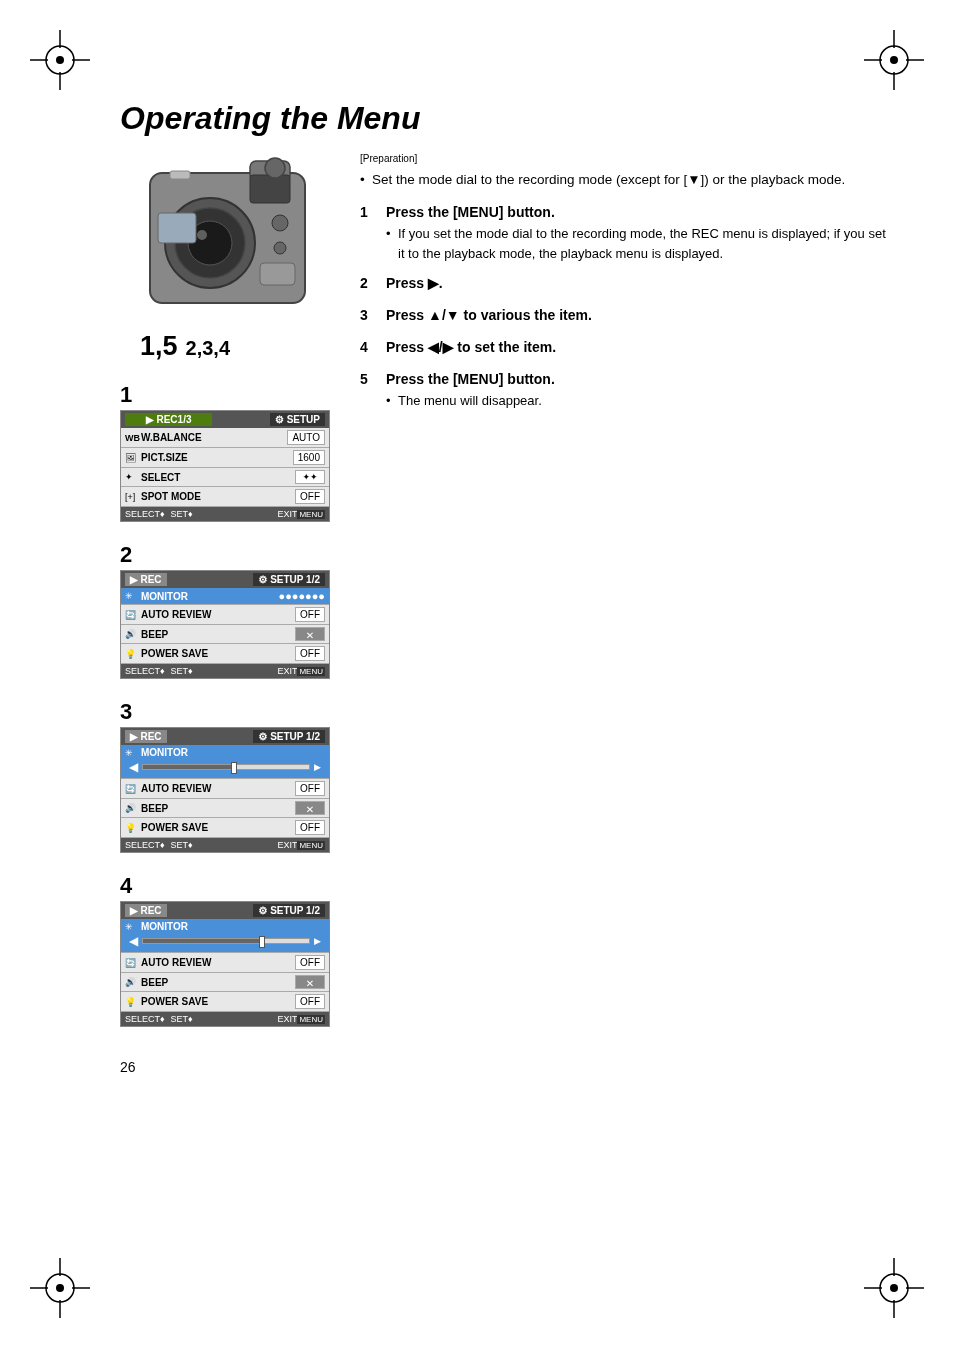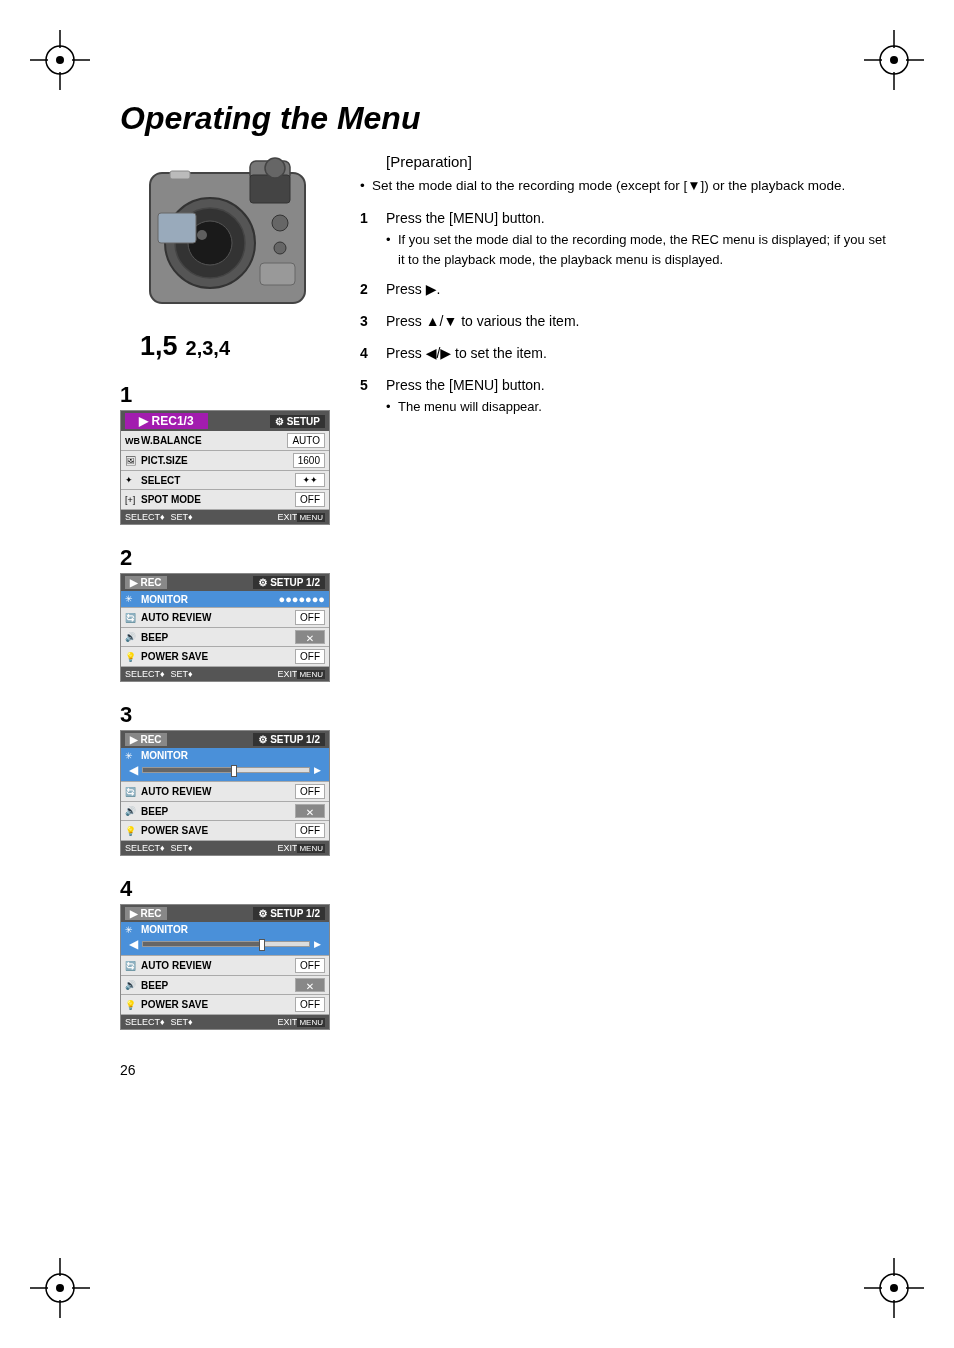--- a/index.html
+++ b/index.html
@@ -151,23 +151,22 @@
       font-size: 13.5px;
       line-height: 1.5;
       margin-bottom: 14px;
     }
 
     .prep-section {
       margin-bottom: 14px;
     }
 
     .prep-header {
-      font-size: 15px;
+      font-size: 10px;
       margin-bottom: 6px;
-      margin-left: 26px;
     }
 
     .prep-item {
       font-size: 13.5px;
       line-height: 1.5;
       padding-left: 12px;
       position: relative;
     }
     .prep-item::before {
       content: "•";
@@ -191,21 +190,21 @@
     .step-num {
       font-size: 14px;
       font-weight: bold;
       min-width: 16px;
     }
 
     .step-content { flex: 1; }
 
     .step-title {
       font-size: 14px;
-      font-weight: normal;
+      font-weight: bold;
       margin-bottom: 4px;
     }
 
     .step-desc {
       font-size: 13px;
       line-height: 1.5;
       padding-left: 12px;
       position: relative;
     }
     .step-desc::before {
@@ -328,21 +327,21 @@
 
       <div class="camera-label">
         <span class="num1">1,5</span>
         <span class="num2">2,3,4</span>
       </div>
 
       <div class="menu-wrapper">
         <div class="menu-num">1</div>
         <div class="menu-box">
           <div class="menu-header">
-            <span style="background:#a21caf;padding:1px 14px;font-size:12px;color:#fff;">▶ REC1/3</span>
+            <span style="background:#4d7c0f;padding:1px 21px;font-size:10px;color:#fff;">▶ REC1/3</span>
             <span style="margin-left:auto;background:#333;padding:1px 5px;font-size:10px;color:#fff;">⚙ SETUP</span>
           </div>
           <div class="menu-row">
             <span class="menu-row-icon" style="font-weight:bold;font-size:9px;">WB</span>
             <span class="menu-row-label">W.BALANCE</span>
             <span class="menu-row-value">AUTO</span>
           </div>
           <div class="menu-row">
             <span class="menu-row-icon" style="font-size:9px;">🖼</span>
             <span class="menu-row-label">PICT.SIZE</span>

